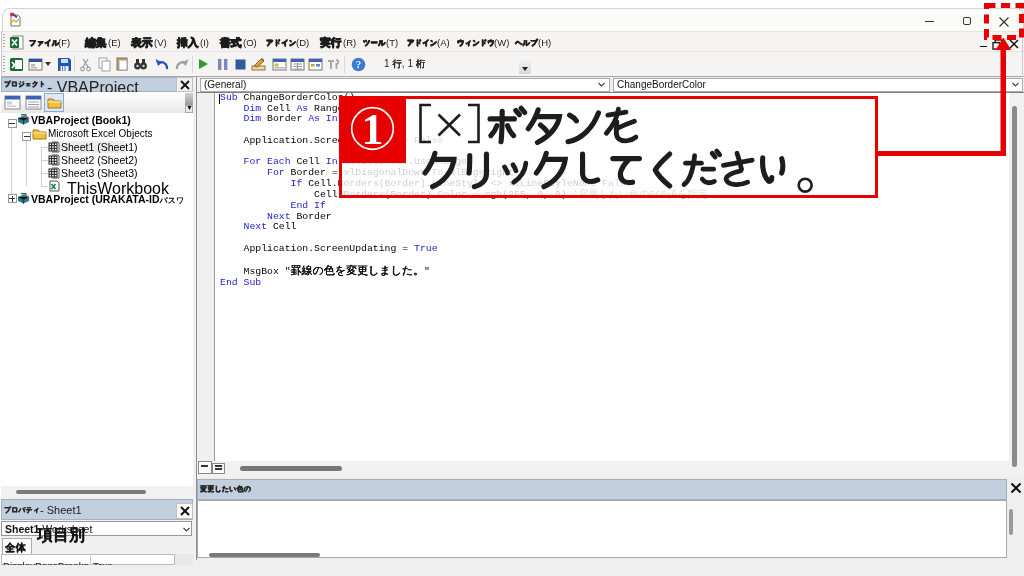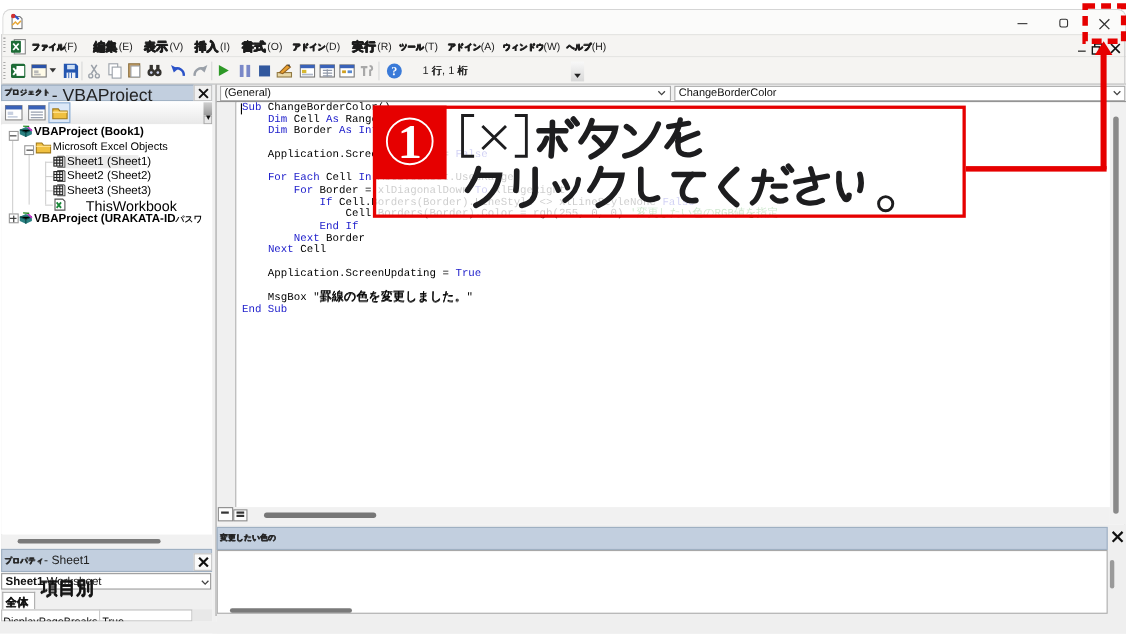--- a/index.html
+++ b/index.html
@@ -248,21 +248,21 @@
       <path d="M2 1 L9 1 L11 3 L11 11 L2 11 Z" fill="#fff" stroke="#555"></path>
       <path d="M3.5 4 L7.5 9 M7.5 4 L3.5 9" stroke="#188838" stroke-width="1.6"></path>
     </svg>
 
 <div class="abs" style="left:31px;top:114px;font-size:10.5px;font-weight:bold;color:#000">VBAProject (Book1)</div>
 <div class="abs" style="left:48px;top:127.5px;font-size:10px;color:#000">Microsoft Excel Objects</div>
 <div class="abs" style="left:60px;top:141px;width:66px;height:12px;background:#ececec"></div>
 <div class="abs" style="left:61px;top:141px;font-size:10.5px;color:#000">Sheet1 (Sheet1)</div>
 <div class="abs" style="left:61px;top:154px;font-size:10.5px;color:#000">Sheet2 (Sheet2)</div>
 <div class="abs" style="left:61px;top:167px;font-size:10.5px;color:#000">Sheet3 (Sheet3)</div>
-<div class="abs" style="left:78px;top:180px;font-size:13px;color:#000">ThisWorkbook</div>
+<div class="abs" style="left:67px;top:180px;font-size:16px;color:#000">ThisWorkbook</div>
 <svg class="abs" style="left:17px;top:193px" width="13" height="12">
       <path d="M1 4 L6.5 1.5 L12 4 L12 8 L6.5 10.5 L1 8 Z" fill="#2a8080"></path>
       <path d="M1 4 L6.5 6.5 L12 4 M6.5 6.5 L6.5 10.5" stroke="#0a4848" stroke-width="1"></path>
       <path d="M8 1 L12 5" stroke="#c838c8" stroke-width="1.6"></path>
       <path d="M4 0.5 L9.5 0.8" stroke="#188818" stroke-width="1.4"></path>
     </svg>
 <div class="abs" style="left:31px;top:193px;font-size:10.5px;font-weight:bold;color:#000;width:162px;overflow:hidden;white-space:nowrap">VBAProject (URAKATA-ID<span style="font-size:8px">パスワ</span></div>
 
 <div class="abs" style="left:1px;top:486px;width:192px;height:13px;background:#f1f1f1"></div>
 <div class="abs" style="left:16px;top:490px;width:130px;height:4px;background:#7a7a7a;border-radius:2px"></div>

